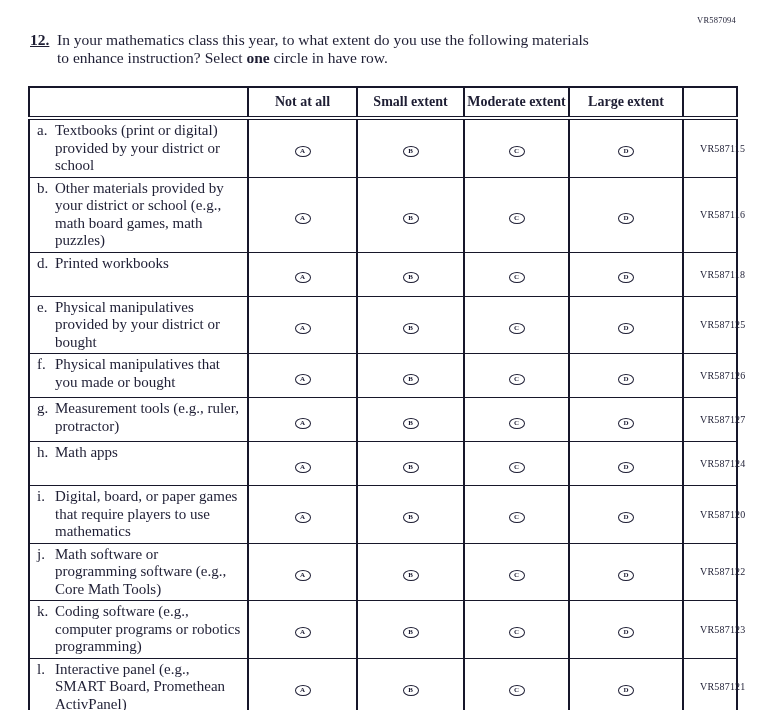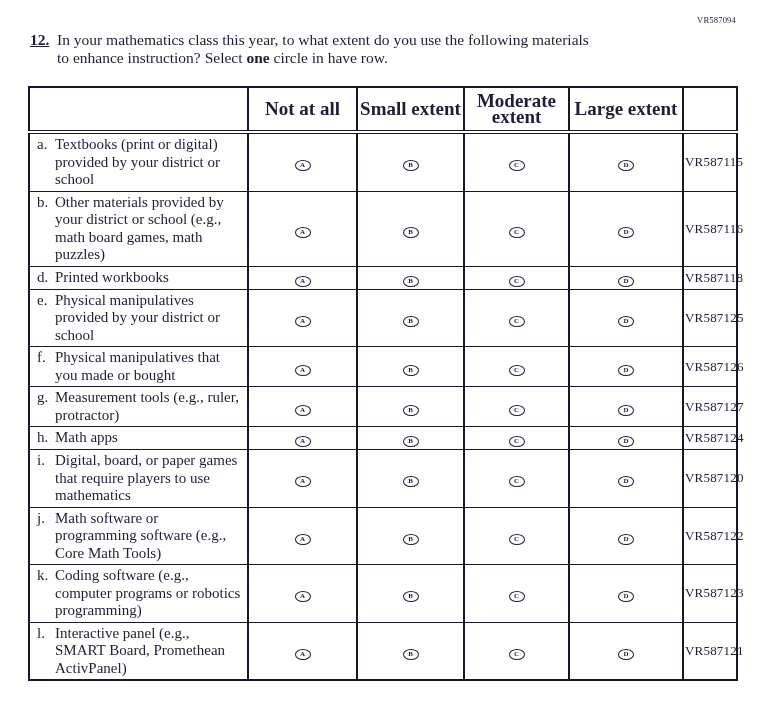--- a/index.html
+++ b/index.html
@@ -40,27 +40,27 @@
   }
   table.survey, table.survey th, table.survey td {
     border: 2px solid #17172a;
   }
   table.survey tbody td {
     border-top-width: 1.5px;
     border-bottom-width: 1.5px;
   }
   table.survey thead th {
     border-bottom: 4px double #17172a;
-    font-size: 19px;
+    font-size: 14px;
     font-weight: bold;
     line-height: 16px;
     padding: 5px 2px;
     text-align: center;
     vertical-align: middle;
-    height: 43px;
+    height: 31px;
   }
   col.c-label  { width: 219px; }
   col.c-opt1   { width: 109px; }
   col.c-opt2   { width: 107px; }
   col.c-opt3   { width: 105px; }
   col.c-opt4   { width: 114px; }
   col.c-code   { width: 54px;  }
 
   td.label-cell {
     font-size: 15px;
@@ -92,24 +92,24 @@
     border-radius: 50%;
     font-size: 7px;
     font-weight: bold;
     line-height: 1;
     cursor: pointer;
   }
   td.code-cell, th.code-head {
     border-left-width: 3px;
   }
   td.code-cell {
-    font-size: 13px;
+    font-size: 10px;
     text-align: left;
     vertical-align: middle;
-    padding: 1px;
+    padding: 16px;
     letter-spacing: 0.2px;
   }
 </style>
 </head>
 <body>
 
 <div class="form-code-top">VR587094</div>
 
 <div class="question">
   <span class="q-number">12.</span>
@@ -161,21 +161,21 @@
   <tr>
     <td class="label-cell"><span class="row-letter">d.</span><span class="row-label">Printed workbooks</span></td>
     <td class="bubble-cell"><span class="bubble">A</span></td>
     <td class="bubble-cell"><span class="bubble">B</span></td>
     <td class="bubble-cell"><span class="bubble">C</span></td>
     <td class="bubble-cell"><span class="bubble">D</span></td>
     <td class="code-cell">VR587118</td>
   </tr>
 
   <tr>
-    <td class="label-cell"><span class="row-letter">e.</span><span class="row-label">Physical manipulatives provided by your district or school</span></td>
+    <td class="label-cell"><span class="row-letter">e.</span><span class="row-label">Physical manipulatives provided by your district or bought</span></td>
     <td class="bubble-cell"><span class="bubble">A</span></td>
     <td class="bubble-cell"><span class="bubble">B</span></td>
     <td class="bubble-cell"><span class="bubble">C</span></td>
     <td class="bubble-cell"><span class="bubble">D</span></td>
     <td class="code-cell">VR587125</td>
   </tr>
 
   <tr>
     <td class="label-cell"><span class="row-letter">f.</span><span class="row-label">Physical manipulatives that you made or bought</span></td>
     <td class="bubble-cell"><span class="bubble">A</span></td>

